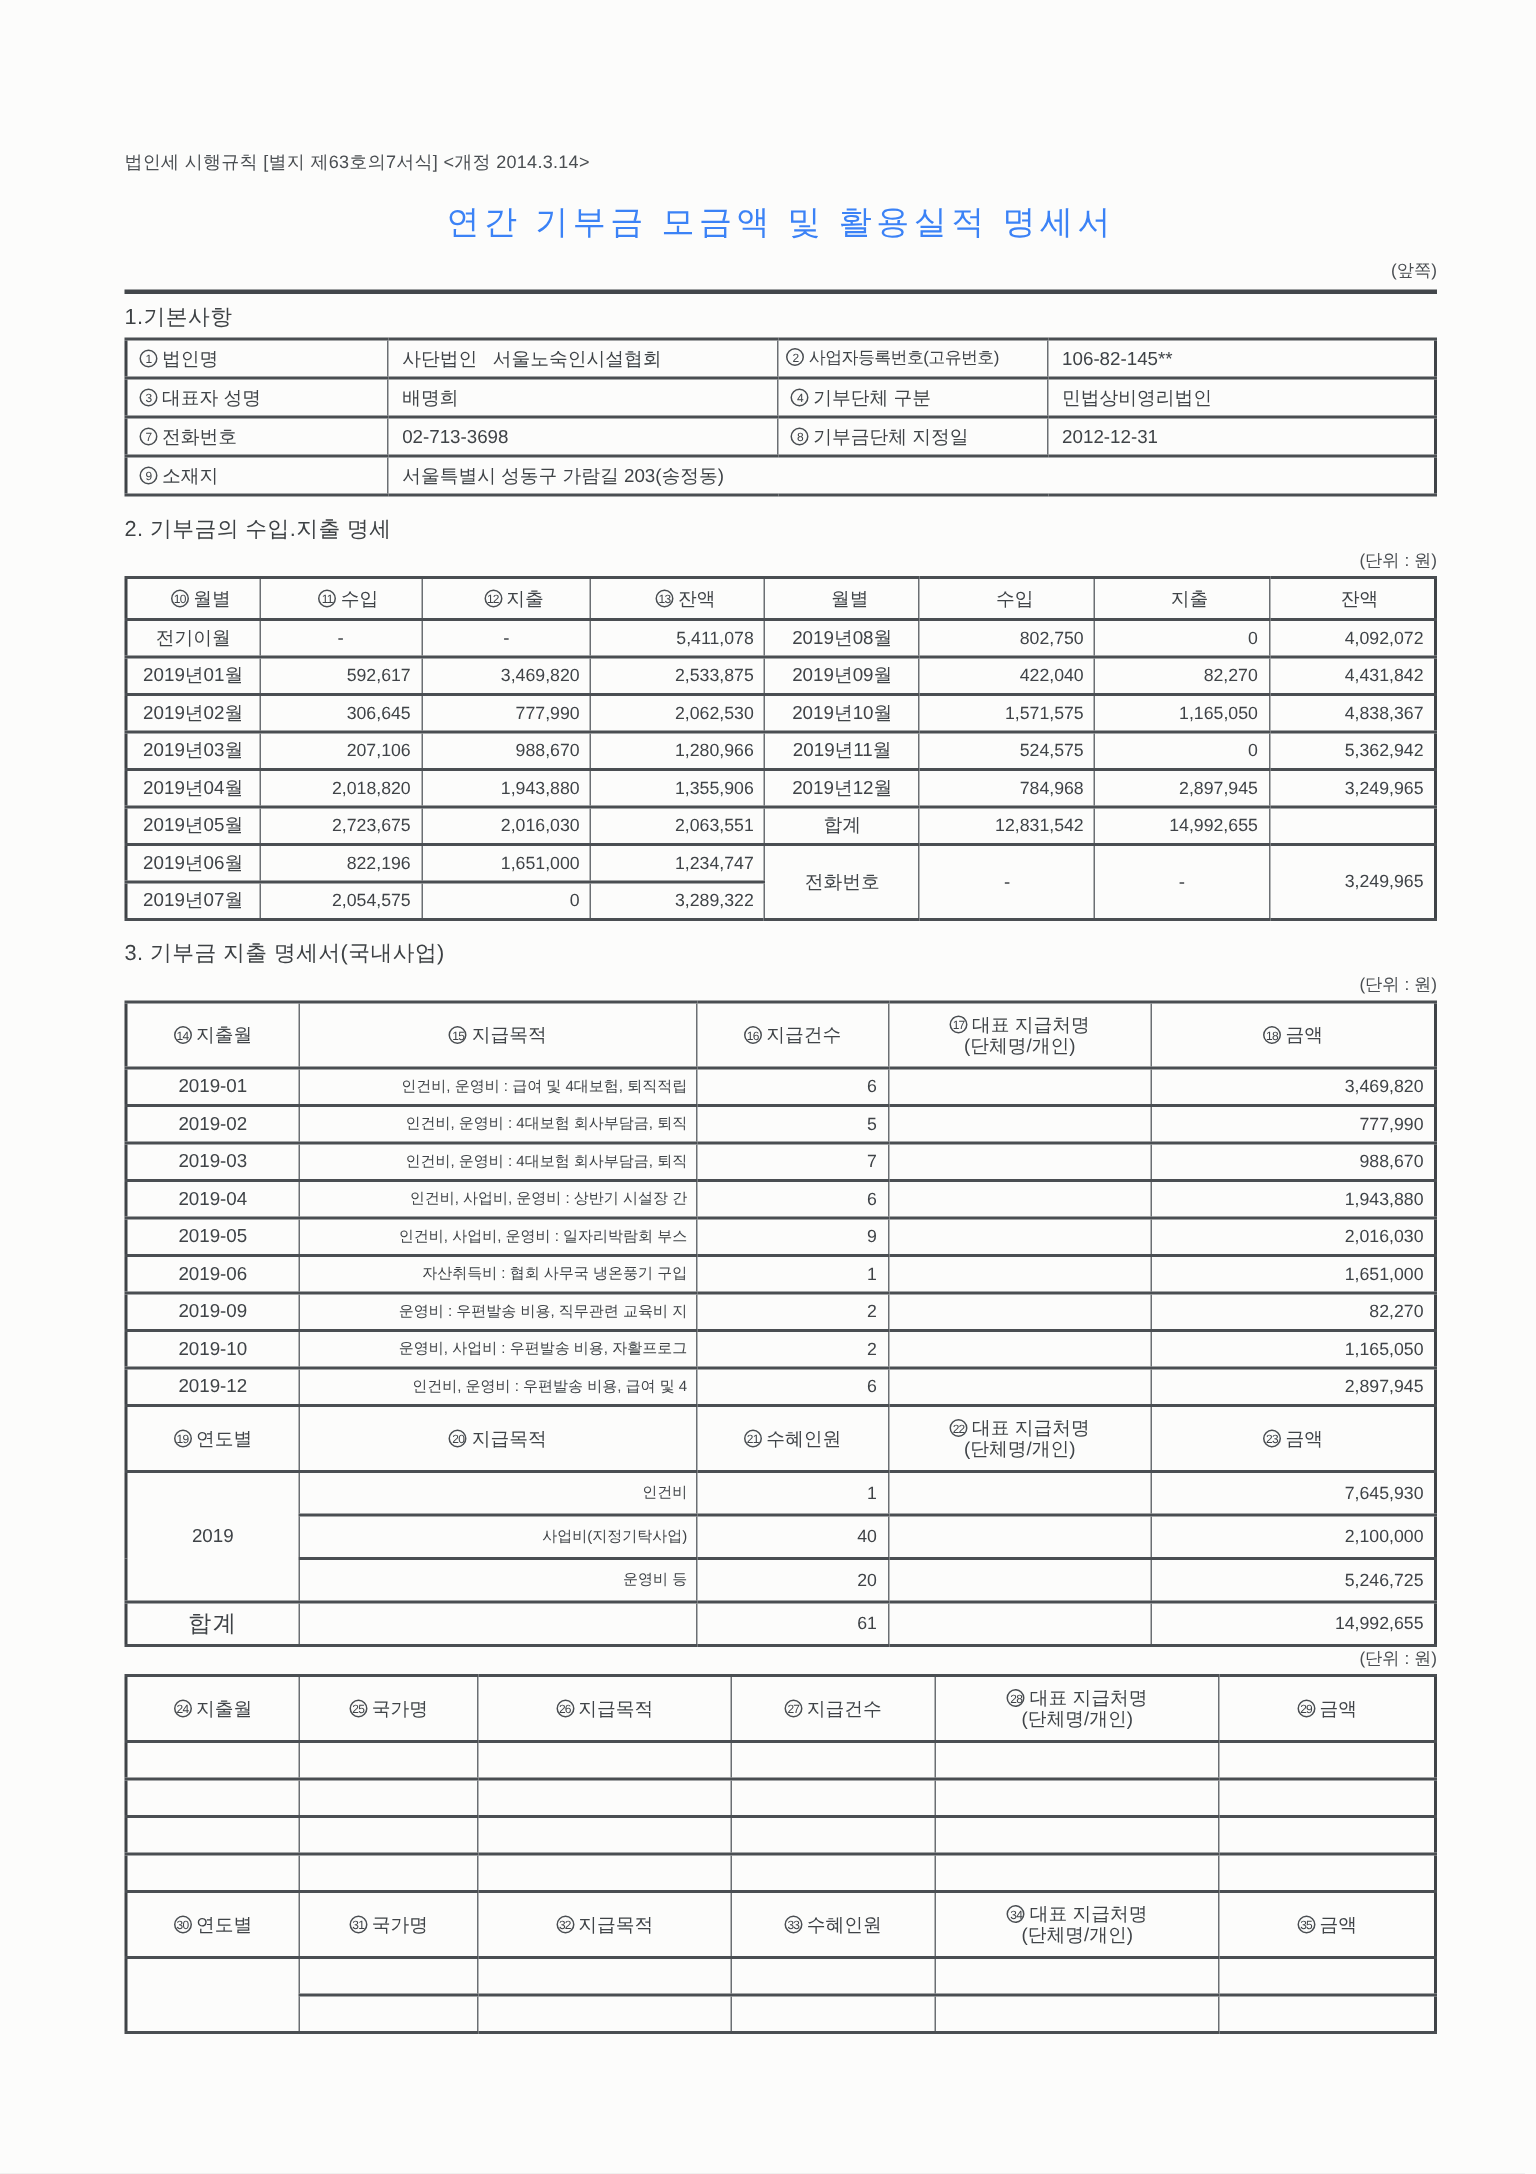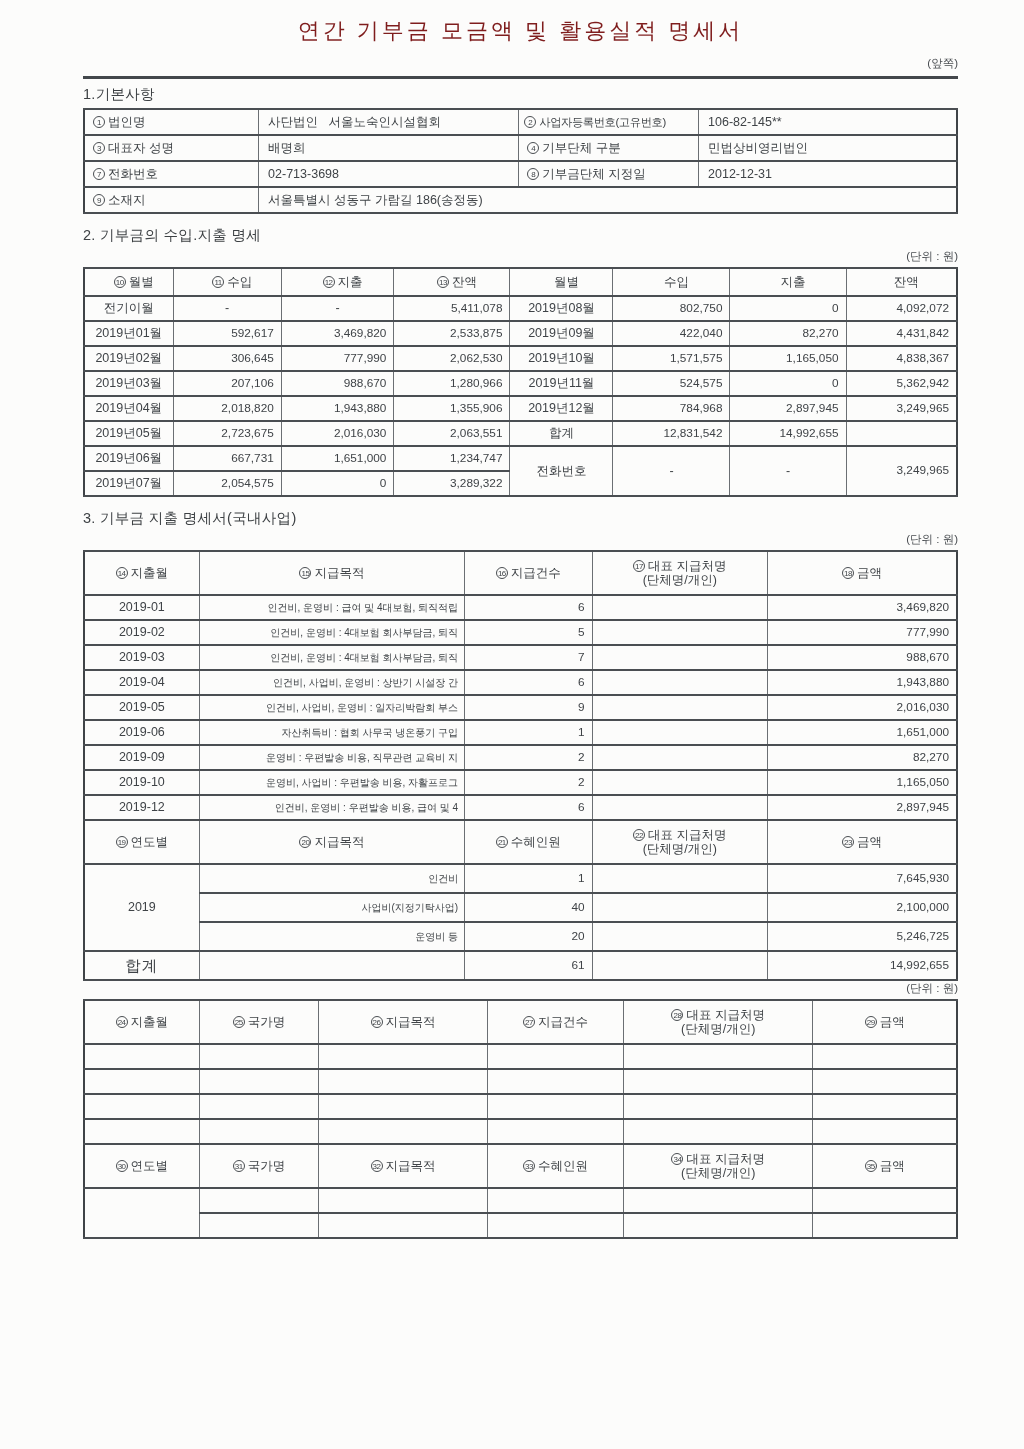--- a/index.html
+++ b/index.html
@@ -4,21 +4,21 @@
 <style>
   html,body{margin:0;padding:0;background:#e8e8e6;}
   .page{
     position:relative;width:1024px;height:1449px;margin:0 auto;
     background:#fcfcfb;color:#3f4347;overflow:hidden;
     font-family:"Liberation Sans","DejaVu Sans",sans-serif;
   }
   .content{margin:0 66px 0 83px;}
   .top-note{margin-top:100px;font-size:12px;color:#4a4e52;letter-spacing:0.2px;}
   .main-title{margin-top:16px;text-align:center;font-size:22px;font-weight:500;
-    letter-spacing:3px;color:#7f1d1d;}
+    letter-spacing:3px;color:#3b82f6;}
   .page-side{margin-top:10px;text-align:right;font-size:11.5px;color:#4a4e52;}
   .rule{border:none;border-top:3px solid #43474b;margin:5px 0 0 0;}
   .sec-title{font-size:14.5px;font-weight:500;color:#3d4144;margin:6px 0 4px 0;letter-spacing:0.3px;}
   .sec-title.mt{margin-top:12px;}
   .unit{text-align:right;font-size:11.5px;color:#4a4e52;margin:0 0 3px 0;}
 
   table{border-collapse:collapse;table-layout:fixed;width:100%;
     border:2px solid #3f4347;}
   td{
     border-left:1px solid #6b6f73;border-right:1px solid #6b6f73;
@@ -41,20 +41,21 @@
     border:1px solid #4a4e52;border-radius:50%;font-size:8px;letter-spacing:-0.5px;
     text-align:center;margin-right:3px;vertical-align:1px;padding:0;
   }
 </style>
 </head>
 <body>
 
 <div class="page">
   <div class="content">
 
+    <div class="top-note">법인세 시행규칙 [별지 제63호의7서식] &lt;개정 2014.3.14&gt;</div>
 
     <div class="main-title">연간 기부금 모금액 및 활용실적 명세서</div>
 
     <div class="page-side">(앞쪽)</div>
 
     <hr class="rule">
 
     <div class="sec-title">1.기본사항</div>
     <table id="t1">
       <colgroup>
@@ -77,21 +78,21 @@
             <td class="val">민법상비영리법인</td>
           </tr>
           <tr>
             <td class="lab"><span class="circ">7</span>전화번호</td>
             <td class="val">02-713-3698</td>
             <td class="lab"><span class="circ">8</span>기부금단체 지정일</td>
             <td class="val">2012-12-31</td>
           </tr>
           <tr>
             <td class="lab"><span class="circ">9</span>소재지</td>
-            <td class="val" colspan="3">서울특별시 성동구 가람길 186(송정동)</td>
+            <td class="val" colspan="3">서울특별시 성동구 가람길 203(송정동)</td>
           </tr>
         </tbody>
     </table>
 
     <div class="sec-title mt">2. 기부금의 수입.지출 명세</div>
     <div class="unit">(단위 : 원)</div>
     <table id="t2">
       <colgroup>
           <col style="width:10.2%">
           <col style="width:12.4%">
@@ -168,21 +169,21 @@
             <td class="r">2,723,675</td>
             <td class="r">2,016,030</td>
             <td class="r">2,063,551</td>
             <td>합계</td>
             <td class="r">12,831,542</td>
             <td class="r">14,992,655</td>
             <td></td>
           </tr>
           <tr>
             <td>2019년06월</td>
-            <td class="r">667,731</td>
+            <td class="r">822,196</td>
             <td class="r">1,651,000</td>
             <td class="r">1,234,747</td>
             <td rowspan="2">전화번호</td>
             <td rowspan="2">-</td>
             <td rowspan="2">-</td>
             <td class="r" rowspan="2">3,249,965</td>
           </tr>
           <tr>
             <td>2019년07월</td>
             <td class="r">2,054,575</td>

